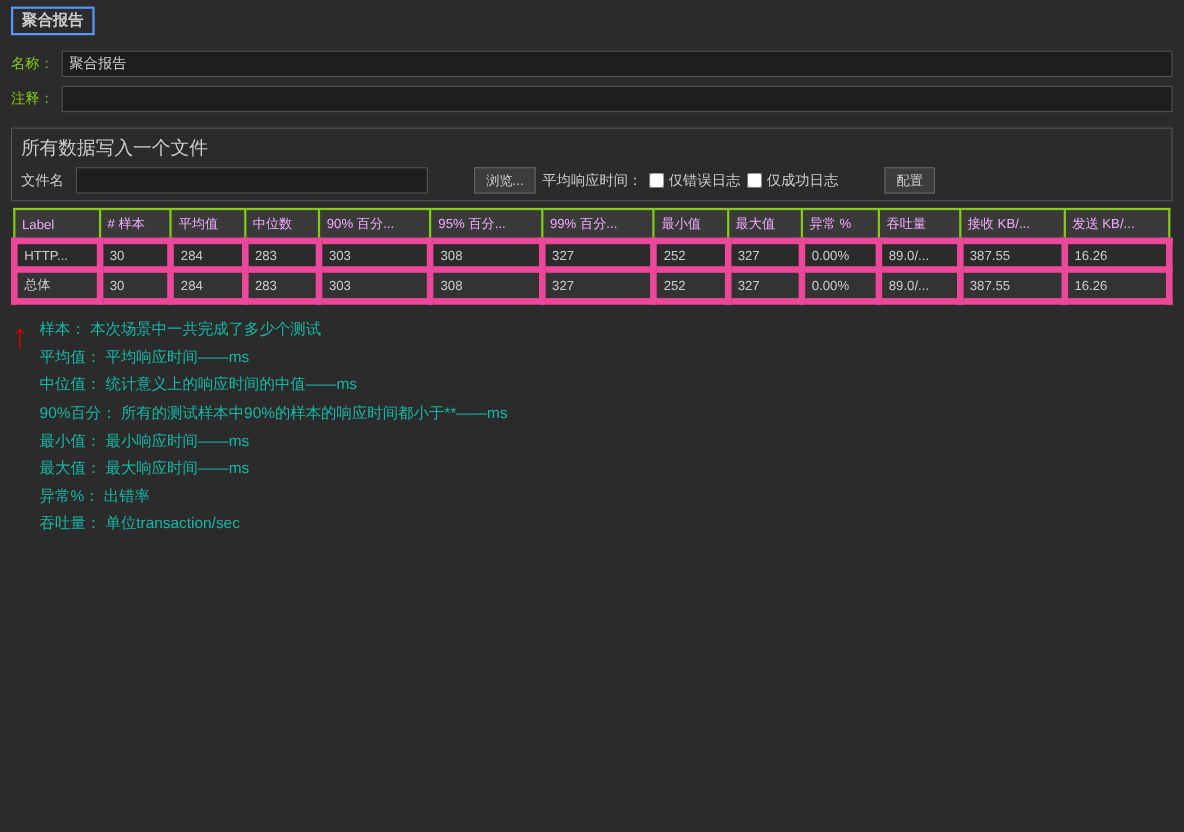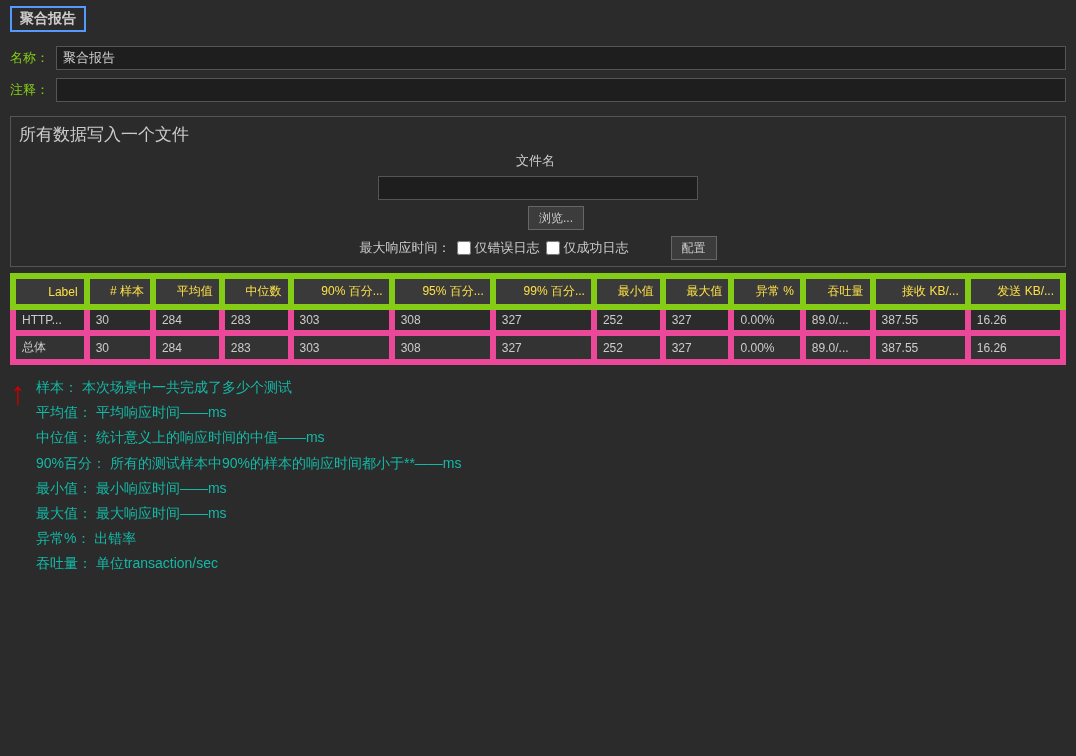--- a/index.html
+++ b/index.html
@@ -61,21 +61,20 @@
     }
     .file-section-title {
       color: #cccccc;
       font-size: 17px;
       margin-bottom: 6px;
     }
     .file-row {
       display: flex;
       align-items: center;
       gap: 6px;
-      flex-direction: column;
     }
     .file-label {
       color: #cccccc;
       width: 44px;
       flex-shrink: 0;
     }
     .file-input {
       width: 320px;
       background: #1e1e1e;
       border: 1px solid #555;
@@ -123,24 +122,24 @@
     }
     table {
       width: 100%;
       border-collapse: collapse;
       font-size: 12px;
     }
     thead tr {
       background: #3a3a3a;
     }
     thead th {
-      color: #fde047;
+      color: #f0abfc;
       padding: 4px 6px;
-      text-align: right;
-      border: 6px solid #84cc16;
+      text-align: left;
+      border: 2px solid #84cc16;
       white-space: nowrap;
       font-weight: normal;
     }
     tbody tr {
       background: #2b2b2b;
     }
     tbody tr:nth-child(even) {
       background: #2f2f2f;
     }
     tbody td {
@@ -196,21 +195,21 @@
   </div>
 </div>
 
 <div class="file-section">
   <div class="file-section-title">所有数据写入一个文件</div>
   <div class="file-row">
     <span class="file-label">文件名</span>
     <input class="file-input" type="text" style="">
     <button class="btn">浏览...</button>
     <div class="log-display-group">
-      <span class="log-label">最大响应时间：</span>
+      <span class="log-label">平均响应时间：</span>
       <div class="checkbox-item">
         <input type="checkbox" style="">
         <span class="log-label">仅错误日志</span>
       </div>
       <div class="checkbox-item">
         <input type="checkbox" style="">
         <span class="log-label">仅成功日志</span>
       </div>
       <button class="btn">配置</button>
     </div>

